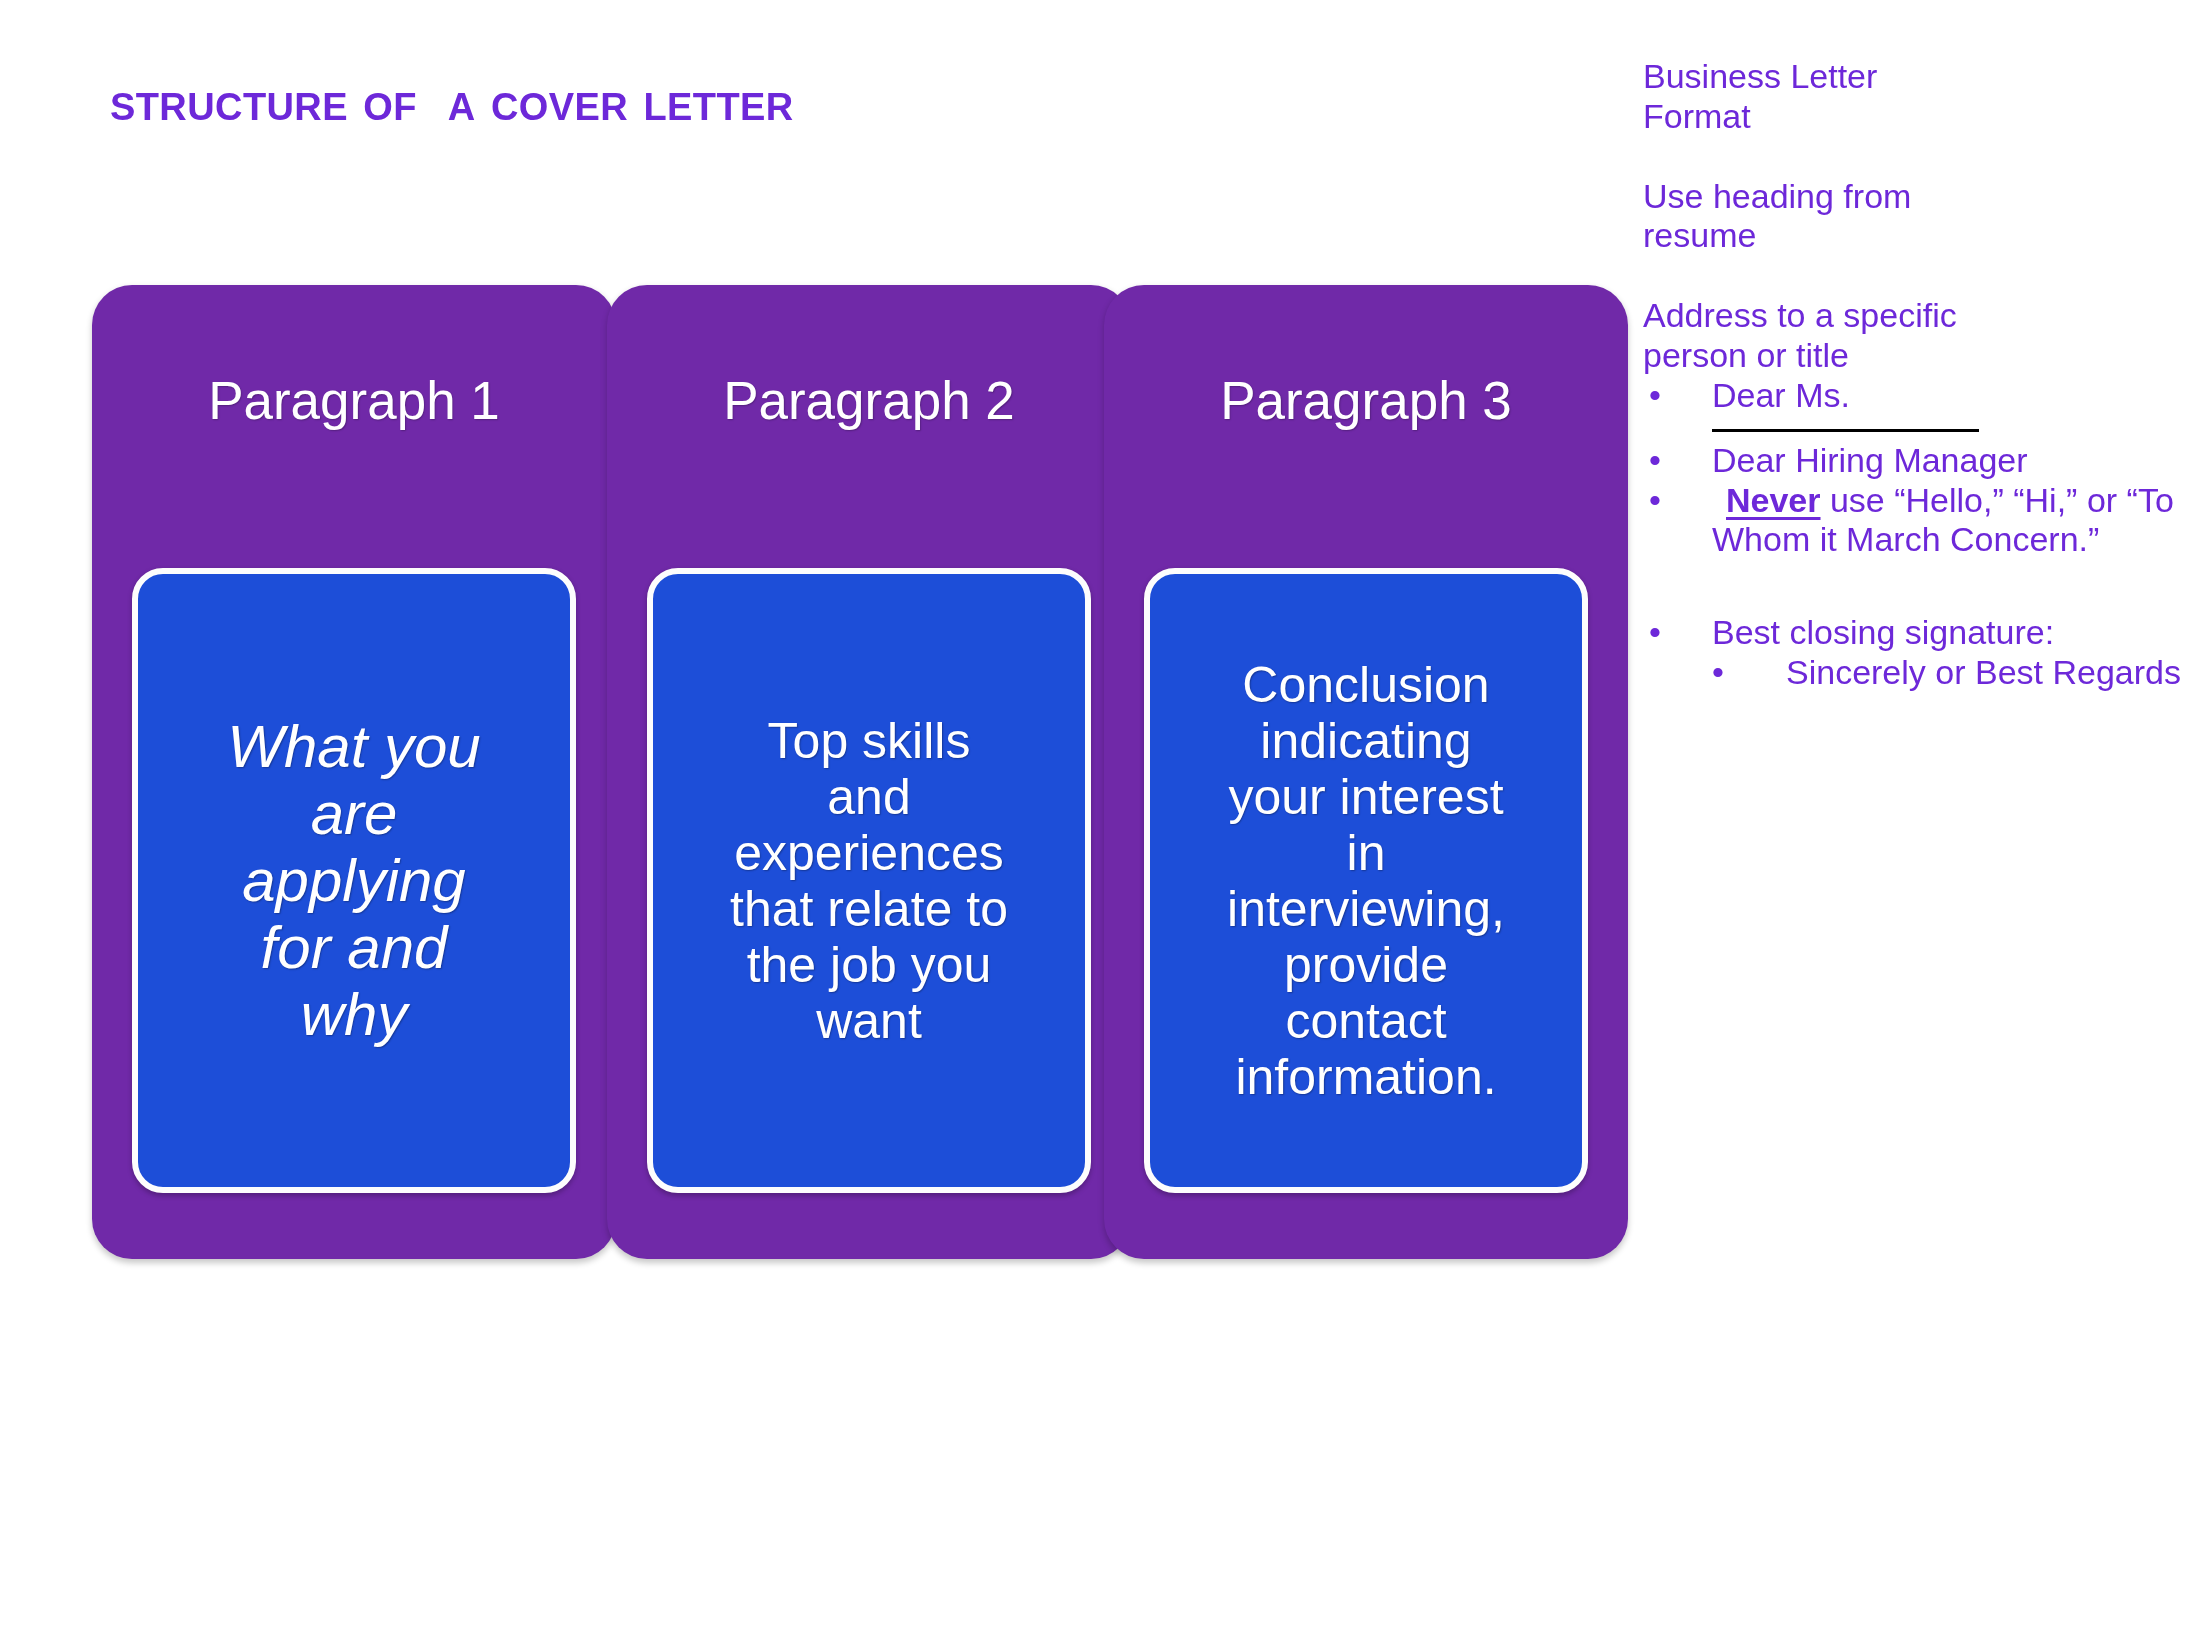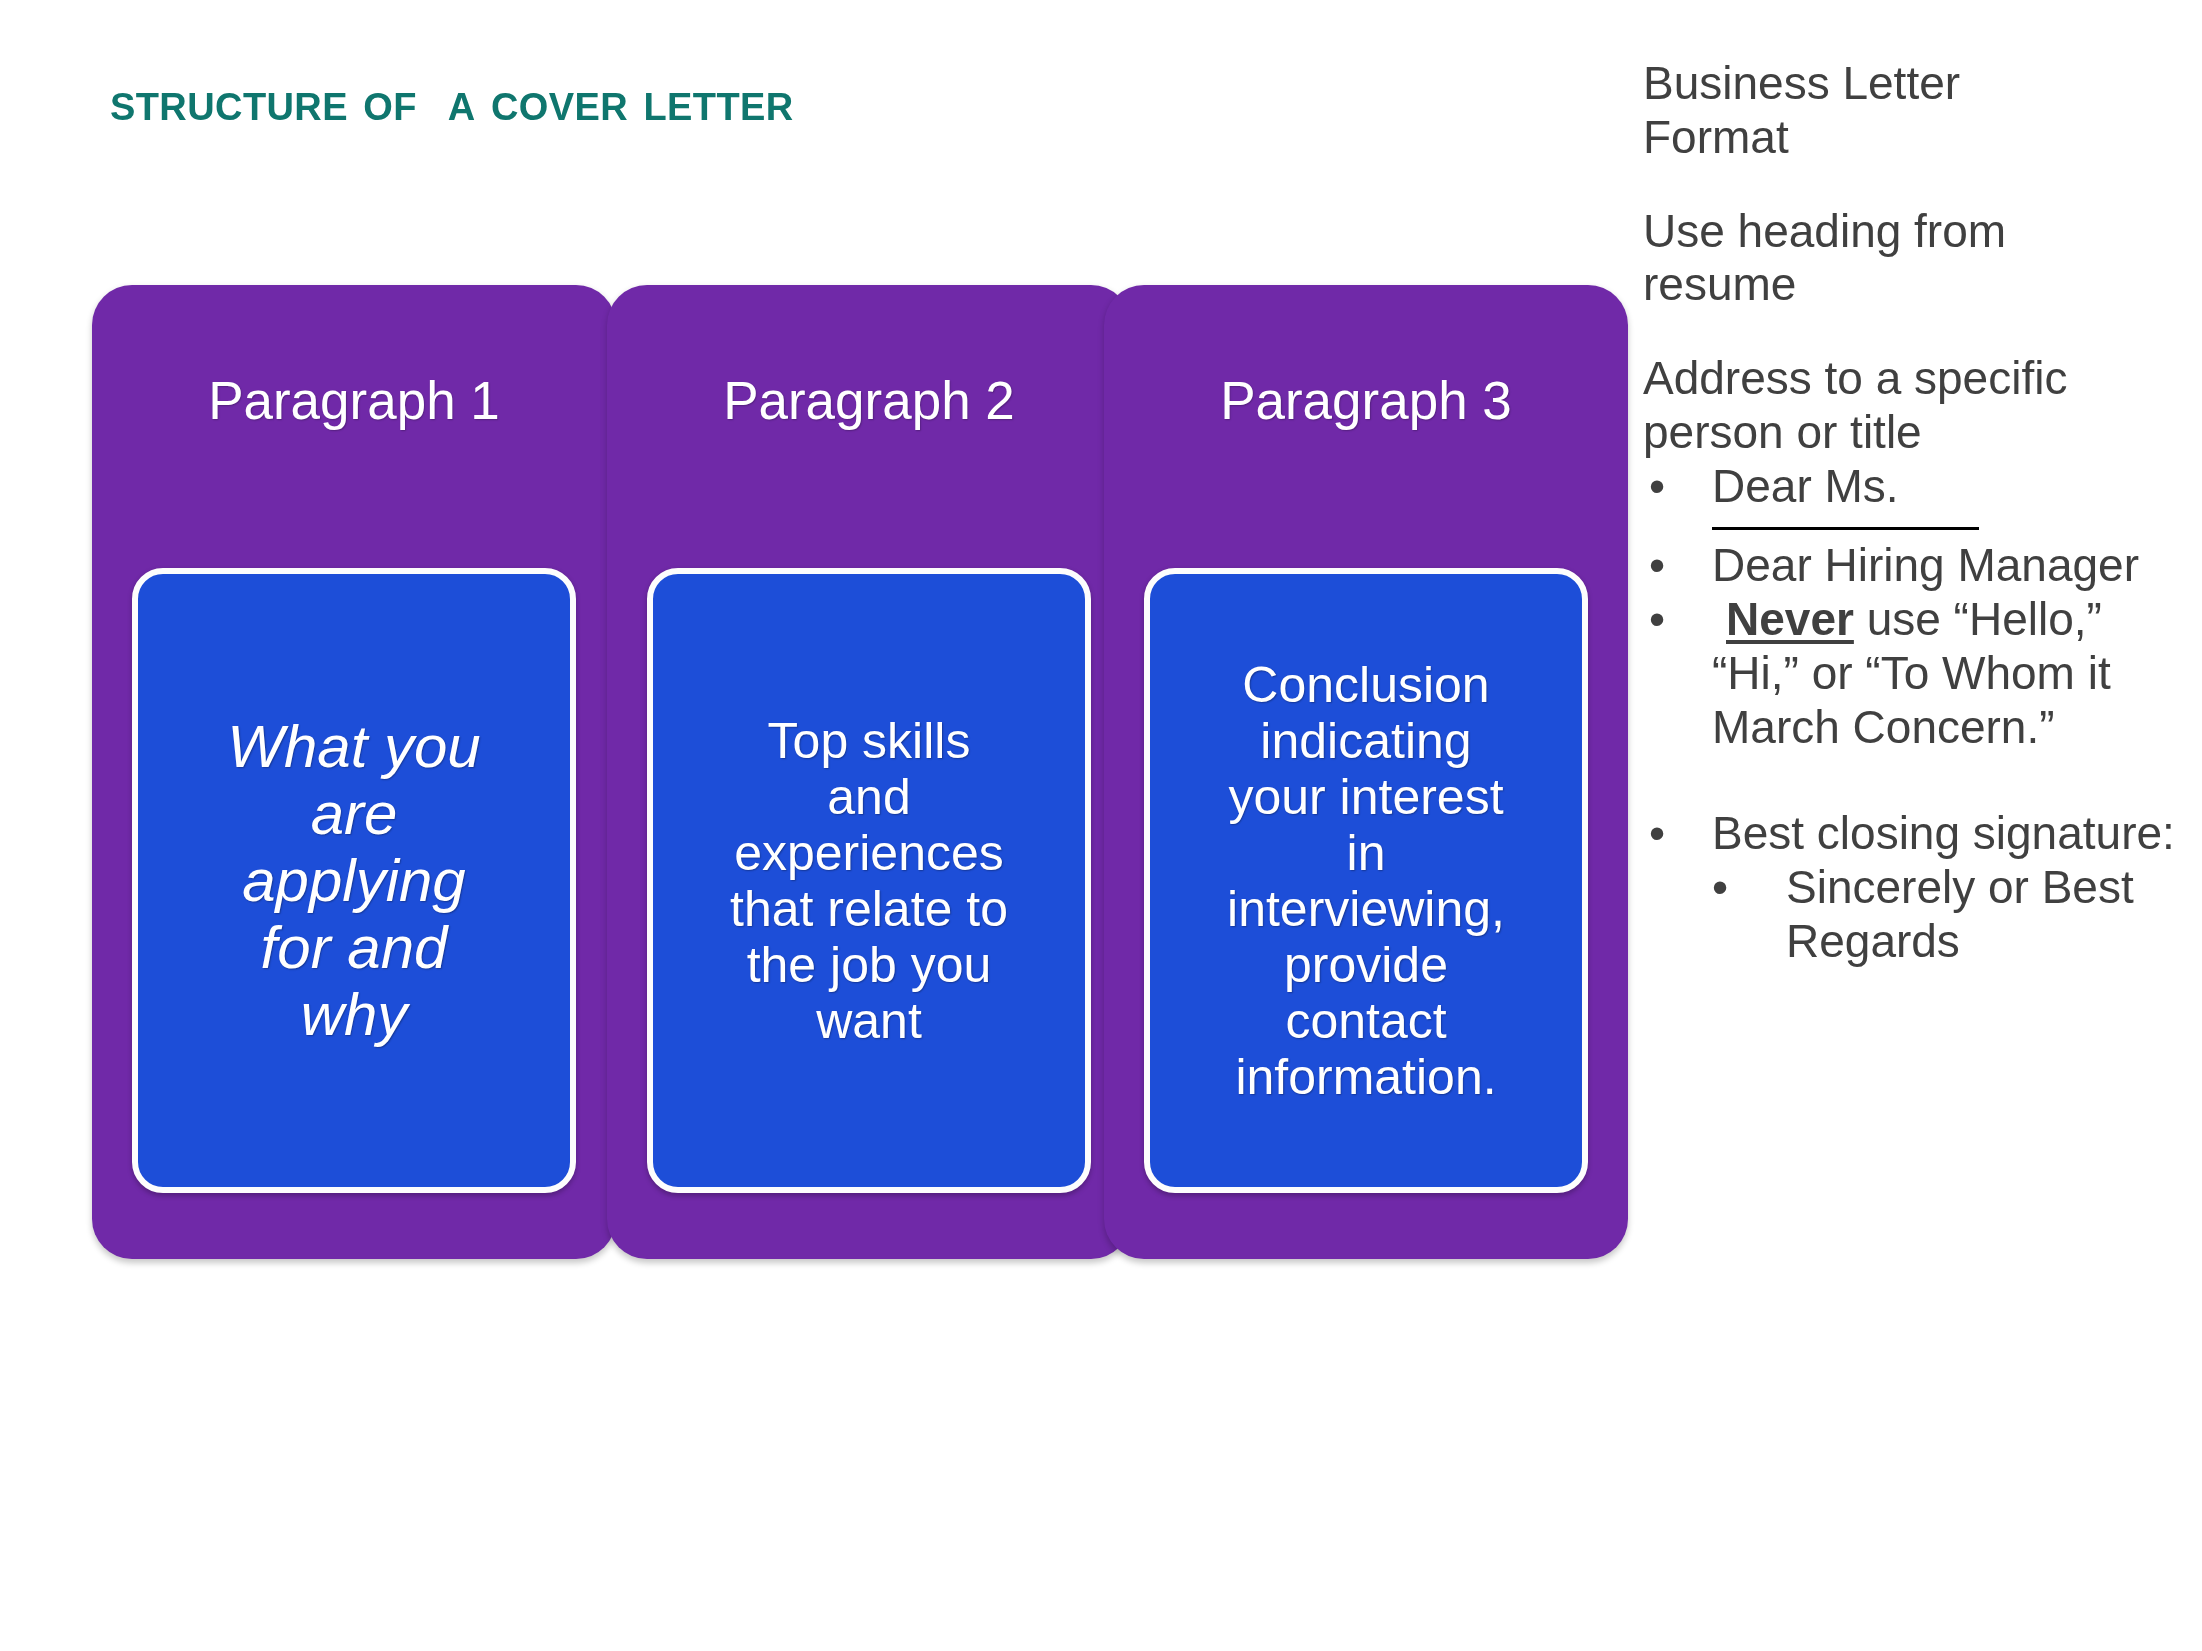--- a/index.html
+++ b/index.html
@@ -16,21 +16,21 @@
   }
 
   
   #slide-title {
     position: absolute;
     left: 110px;
     top: 74px;
     font-size: 54px;
     font-weight: bold;
     letter-spacing: 0.4px;
-    color: #0f766e;
+    color: #6d28d9;
     font-variant: small-caps;
     text-transform: lowercase;
     white-space: pre;
     line-height: 1.0;
   }
   #slide-title::first-letter { font-size: 1em; }
 
   
   #cards {
     position: absolute;
@@ -91,22 +91,22 @@
   .card-1 .card-body-text { font-size: 60px; font-style: italic; }
   .card-2 .card-body-text { font-size: 50px; text-align: center; }
   .card-3 .card-body-text { font-size: 50px; }
 
   
   #notes {
     position: absolute;
     left: 1643px;
     top: 57px;
     width: 542px;
-    color: #404040;
-    font-size: 46px;
+    color: #6d28d9;
+    font-size: 34px;
     line-height: 1.17;
   }
   .note-para {
     margin: 0 0 40px 0;
     white-space: pre-line;
   }
   .note-para.tight { margin-bottom: 0; }
 
   ul.bullets {
     list-style: none;

